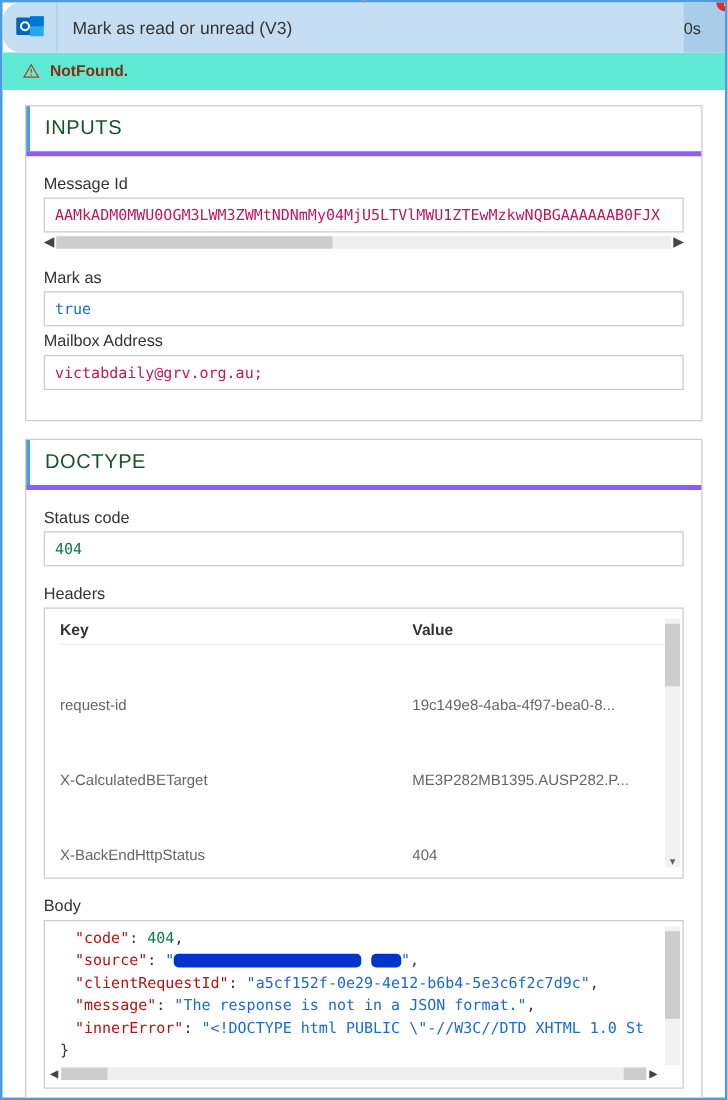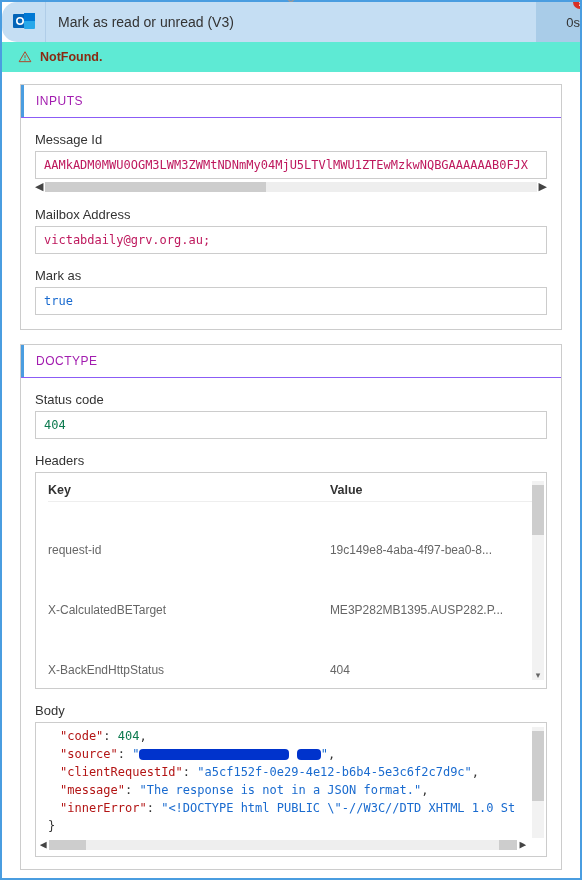--- a/index.html
+++ b/index.html
@@ -32,25 +32,25 @@
   }
   .header .title {
     flex: 1;
     display: flex;
     align-items: center;
     padding-left: 12px;
     color: #333;
     font-size: 14px;
   }
   .header .duration {
-    width: 44px;
+    width: 33px;
     background: #a9cce8;
     display: flex;
     align-items: center;
-    justify-content: flex-end;
+    justify-content: flex-start;
     font-size: 13px;
     color: #333;
     position: relative;
   }
   .header .badge {
     position: absolute;
     top: -7px;
     right: -7px;
     width: 14px;
     height: 14px;
@@ -89,26 +89,26 @@
     flex-direction: column;
   }
   .section {
     border: 1px solid #ccc;
     margin-bottom: 14px;
     background: #fff;
   }
   .section-head {
     border-left: 3px solid #4a9de0;
     padding: 9px 12px;
-    font-size: 12px;
+    font-size: 16px;
     letter-spacing: 0.5px;
-    color: #a21caf;
+    color: #14532d;
   }
   .section-body {
-    border-top: 1px solid #8b5cf6;
+    border-top: 4px solid #8b5cf6;
     padding: 14px 14px 10px 14px;
   }
   .field-label {
     font-size: 13px;
     color: #333;
     margin-bottom: 4px;
   }
   .field-box {
     border: 1px solid #ccc;
     padding: 6px 8px;
@@ -239,27 +239,27 @@
         <div class="field-label">Message Id</div>
         <div class="field-box">AAMkADM0MWU0OGM3LWM3ZWMtNDNmMy04MjU5LTVlMWU1ZTEwMzkwNQBGAAAAAAB0FJX</div>
         <div class="scroll-x">
           <span class="arrow">◀</span>
           <div class="track">
               <div class="thumb" style="width:45%"></div>
             </div>
           <span class="arrow">▶</span>
         </div>
       </div>
+      <div class="field-group" style="margin-bottom:4px;">
+        <div class="field-label">Mark as</div>
+        <div class="field-box val-blue">true</div>
+      </div>
       <div class="field-group">
         <div class="field-label">Mailbox Address</div>
         <div class="field-box">victabdaily@grv.org.au;</div>
-      </div>
-      <div class="field-group" style="margin-bottom:4px;">
-        <div class="field-label">Mark as</div>
-        <div class="field-box val-blue">true</div>
       </div>
     </div>
   </div>
 
   <div class="section" style="flex:1; display:flex; flex-direction:column;">
     <div class="section-head">DOCTYPE</div>
     <div class="section-body" style="flex:1; display:flex; flex-direction:column;">
 
       <div class="field-group">
         <div class="field-label">Status code</div>

